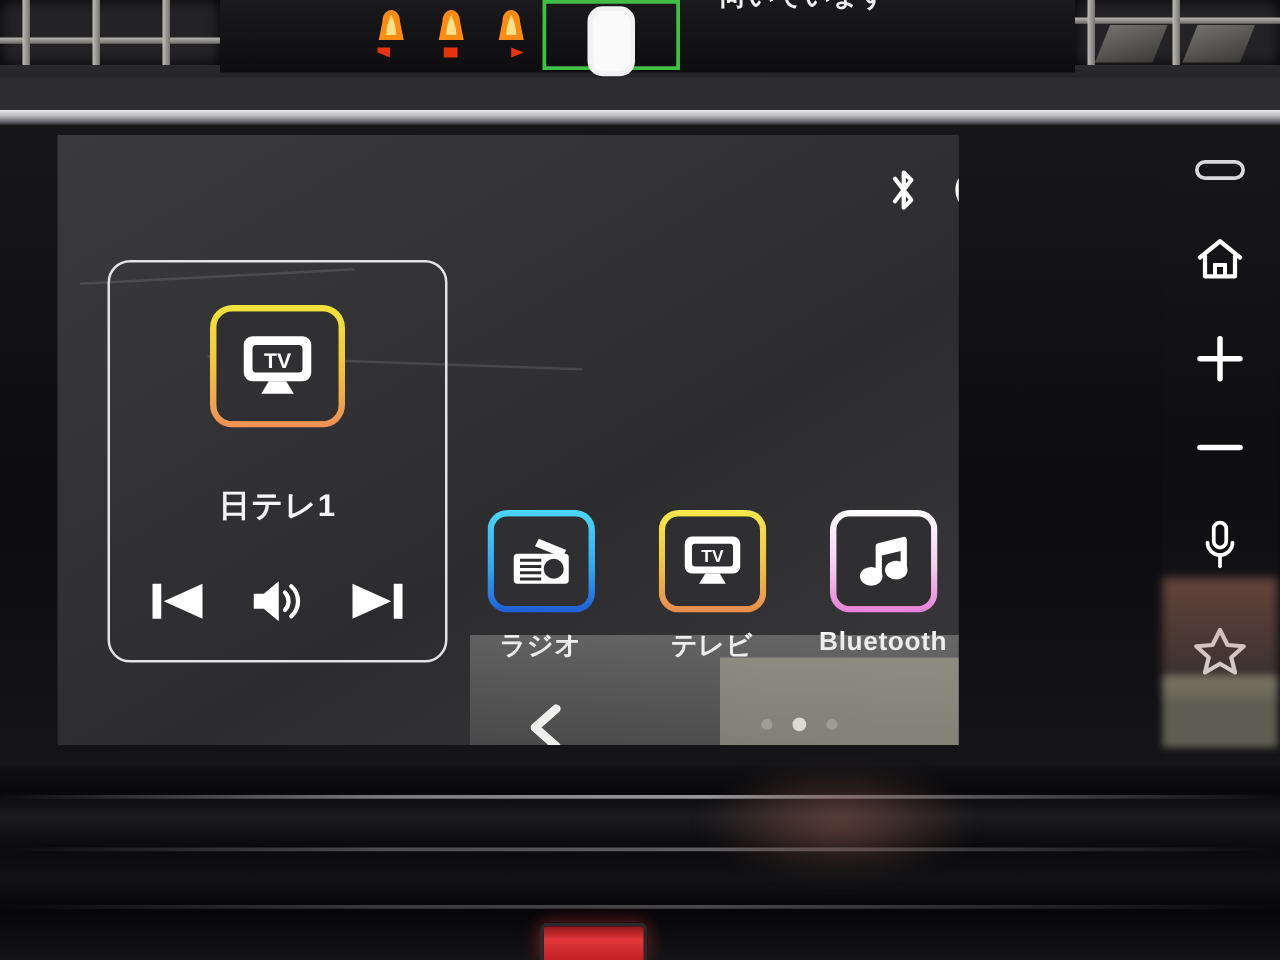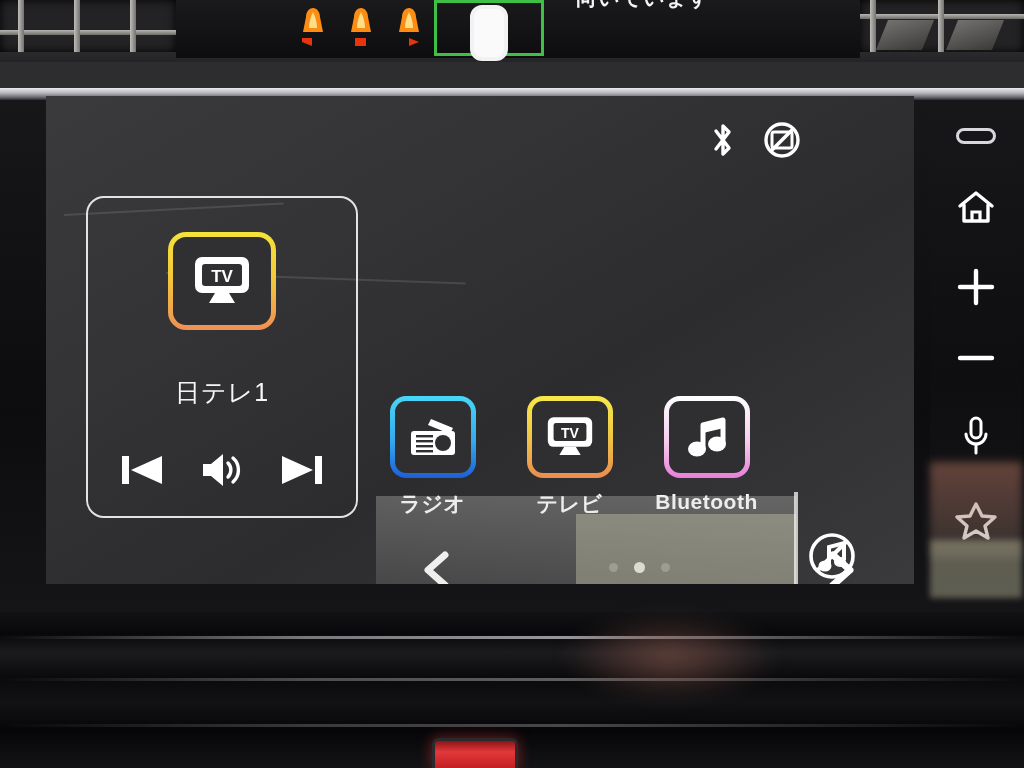--- a/index.html
+++ b/index.html
@@ -150,24 +150,25 @@
   }
   .unit-face {
     position: absolute;
     left: 0; top: 12px; width: 1024px; height: 515px;
     background: linear-gradient(180deg,#17171a,#0c0c0e 60%,#151518);
   }
 
   
   #screen {
     position: absolute;
-    left: 46px; top: 8px;
-    width: 868px; height: 488px;
+    left: 46px; top: 20px;
+    width: 693px; height: 488px;
     background: linear-gradient(150deg,#3a3a3c 0%, #343436 30%, #2c2c2e 60%, #3a3a3d 100%);
     overflow: hidden;
+    padding-left: 28px;
   }
   .scratch {
     position: absolute;
     background: rgba(190,190,195,.17);
     transform-origin: left center;
   }
 
   
   .status-bar {
     position: absolute;
@@ -207,21 +208,21 @@
       linear-gradient(#303032,#303032) padding-box,
       linear-gradient(180deg,#f5e33a 0%, #f3c93a 45%, #ef8f55 100%) border-box;
     display: flex; align-items: center; justify-content: center;
   }
   .np-label {
     position: absolute;
     left: 0; right: 0; top: 178px;
     text-align: center;
     color: #f6f6f8;
     font-size: 25px;
-    font-weight: normal;
+    font-weight: bold;
     letter-spacing: 1px;
   }
   .np-controls {
     position: absolute;
     left: 0; right: 0; bottom: 22px;
     display: flex;
     justify-content: space-around;
     align-items: center;
     padding: 0 14px;
     box-sizing: border-box;

